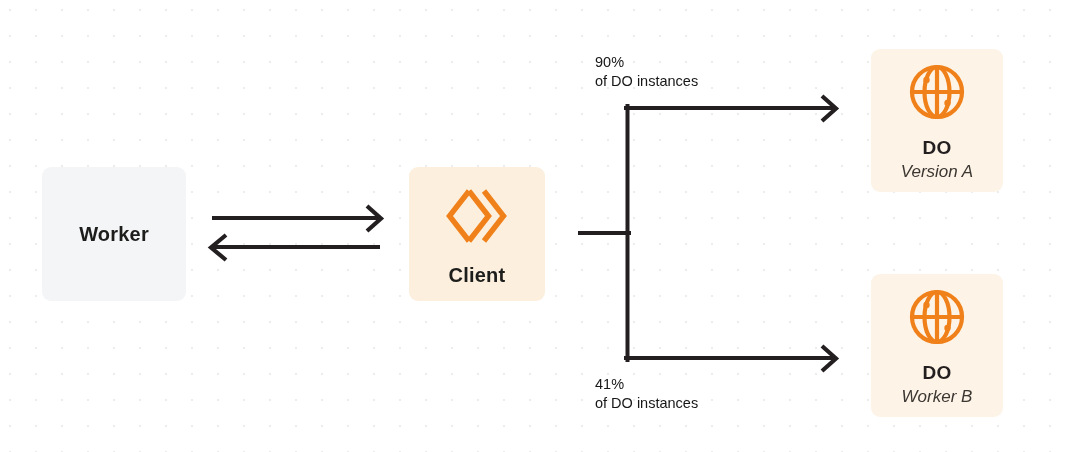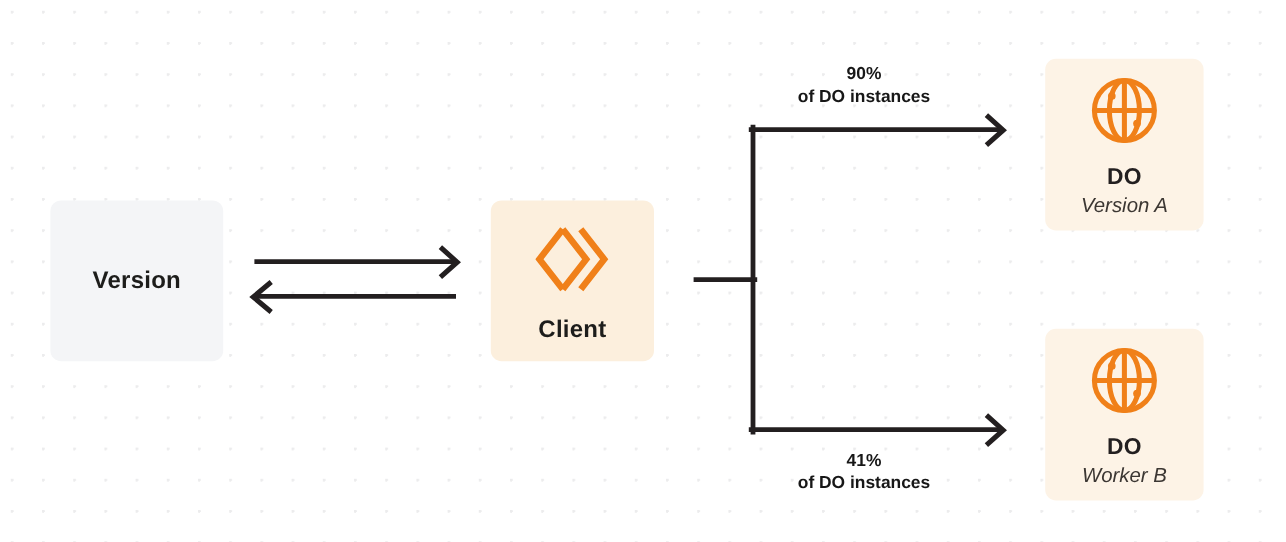--- a/index.html
+++ b/index.html
@@ -100,23 +100,23 @@
     font-size: 17px;
     font-weight: normal;
     color: #3c3733;
     margin-top: 3px;
     font-style: italic;
   }
 
   
   .edge-label {
     position: absolute;
-    text-align: center;
+    text-align: left;
     font-size: 14.5px;
-    font-weight: bold;
+    font-weight: normal;
     color: #171717;
     line-height: 19px;
     white-space: nowrap;
   }
   #label-top {
     left: 595px;
     top: 53px;
     width: 250px;
   }
   #label-bottom {
@@ -175,21 +175,21 @@
       <polyline class="edge-head" points="822,96 836,108.5 822,121"></polyline>
     </g>
 
     <g>
       <line class="edge-line" x1="626" y1="358" x2="833" y2="358"></line>
       <polyline class="edge-head" points="822,346 836,358.5 822,371"></polyline>
     </g>
   </svg>
 
   <div class="node" id="node-client">
-    <span class="node-title">Version</span>
+    <span class="node-title">Worker</span>
   </div>
 
   <div class="node" id="node-worker">
     <span>
       <svg class="worker-icon" viewBox="0 0 62 56" xmlns="http://www.w3.org/2000/svg">
 
         <path d="M23 3 L3.5 28 L23 53" fill="none" stroke="#f08019" stroke-width="5.4" stroke-linecap="butt" stroke-linejoin="miter"></path>
         <path d="M23 3 L42.5 28 L23 53" fill="none" stroke="#f08019" stroke-width="5.4" stroke-linecap="butt" stroke-linejoin="miter"></path>
         <path d="M38 3 L57.5 28 L38 53" fill="none" stroke="#f08019" stroke-width="5.4" stroke-linecap="butt" stroke-linejoin="miter"></path>
       </svg>

